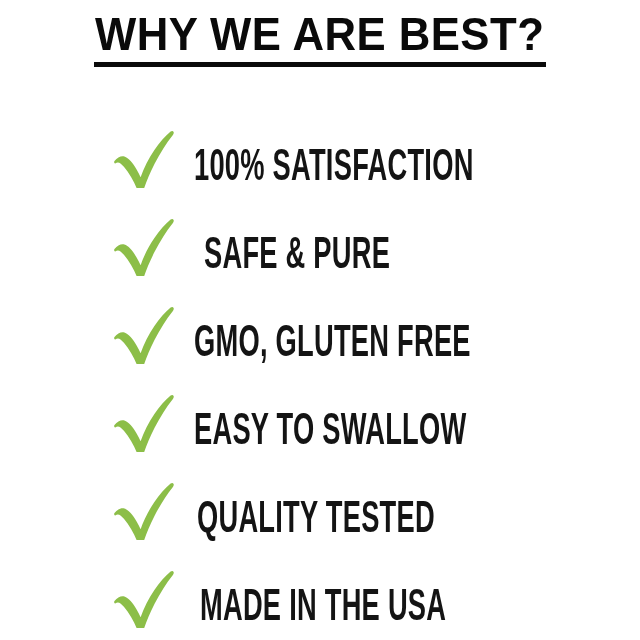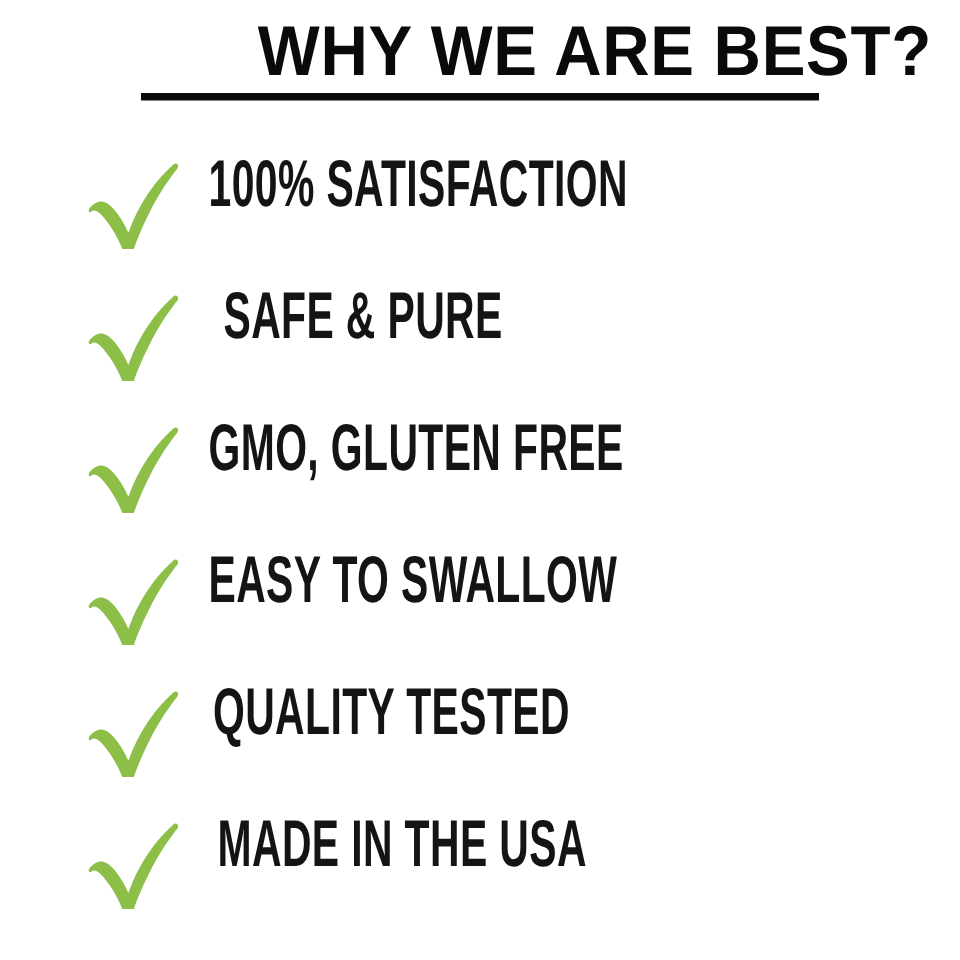--- a/index.html
+++ b/index.html
@@ -22,21 +22,21 @@
     background: #ffffff;
     box-sizing: border-box;
   }
 
   
   .heading-block {
     position: absolute;
     top: 10px;
     left: 0;
     width: 640px;
-    text-align: right;
+    text-align: center;
   }
 
   .heading-text {
     display: inline-block;
     font-family: "Liberation Sans", sans-serif;
     font-weight: 700;
     font-size: 47px;
     line-height: 48px;
     letter-spacing: 0.5px;
     color: #0a0a0a;
@@ -61,22 +61,22 @@
     width: 640px;
     margin: 0;
     padding: 0;
     list-style: none;
   }
 
   .benefit-row {
     position: relative;
     height: 88px;
     display: flex;
-    align-items: flex-start;
-    padding-left: 53px;
+    align-items: flex-end;
+    padding-left: 108px;
     box-sizing: border-box;
   }
 
   .check-icon {
     flex: 0 0 auto;
     width: 70px;
     height: 66px;
     display: block;
   }
 

